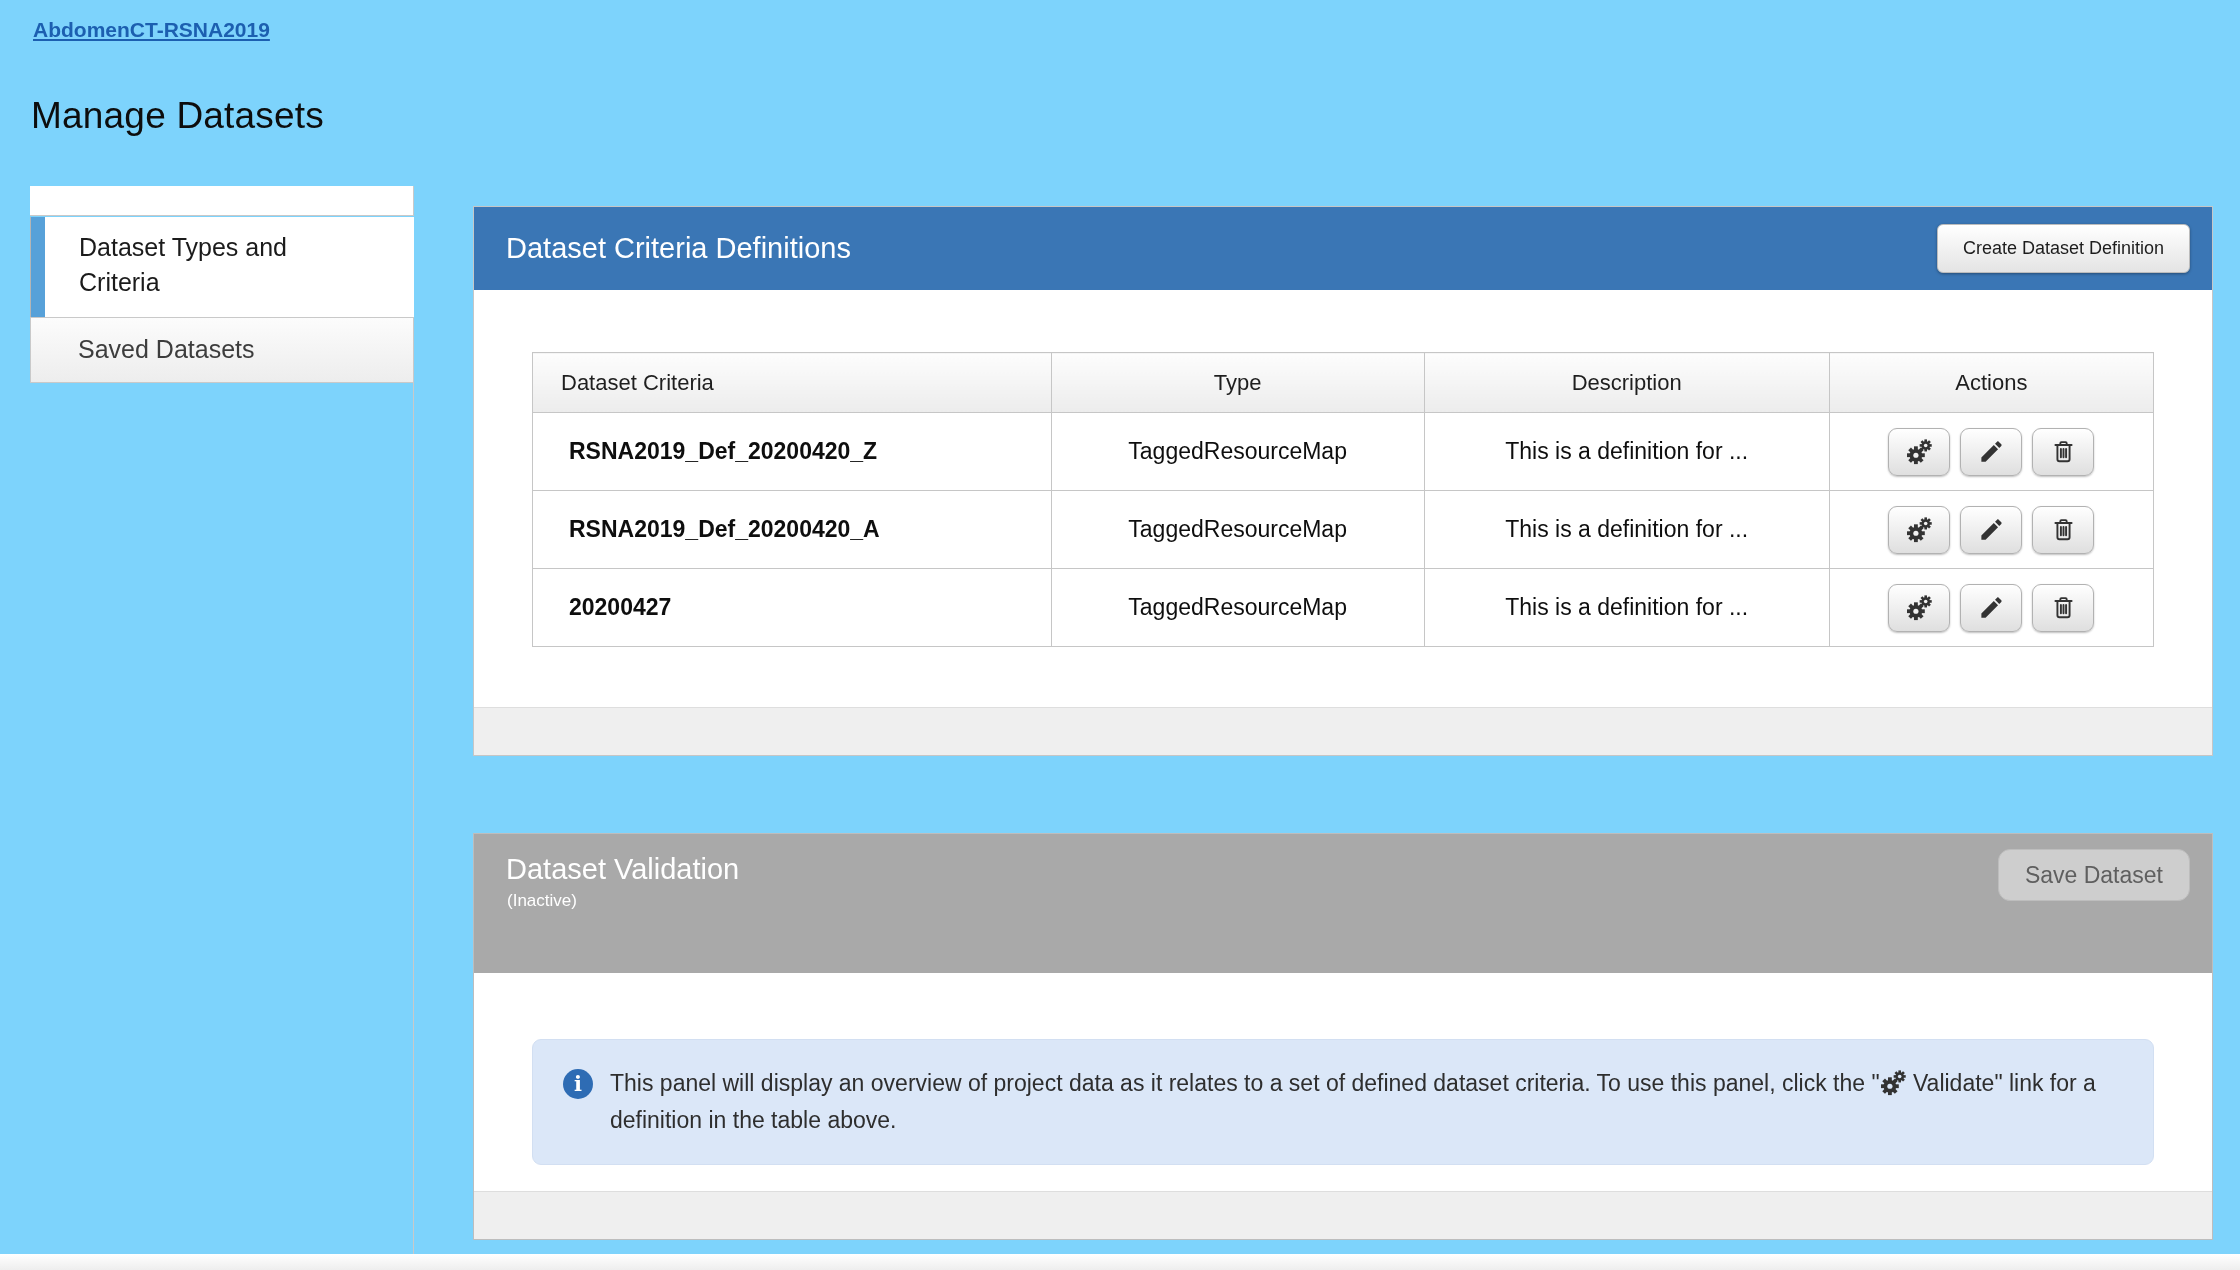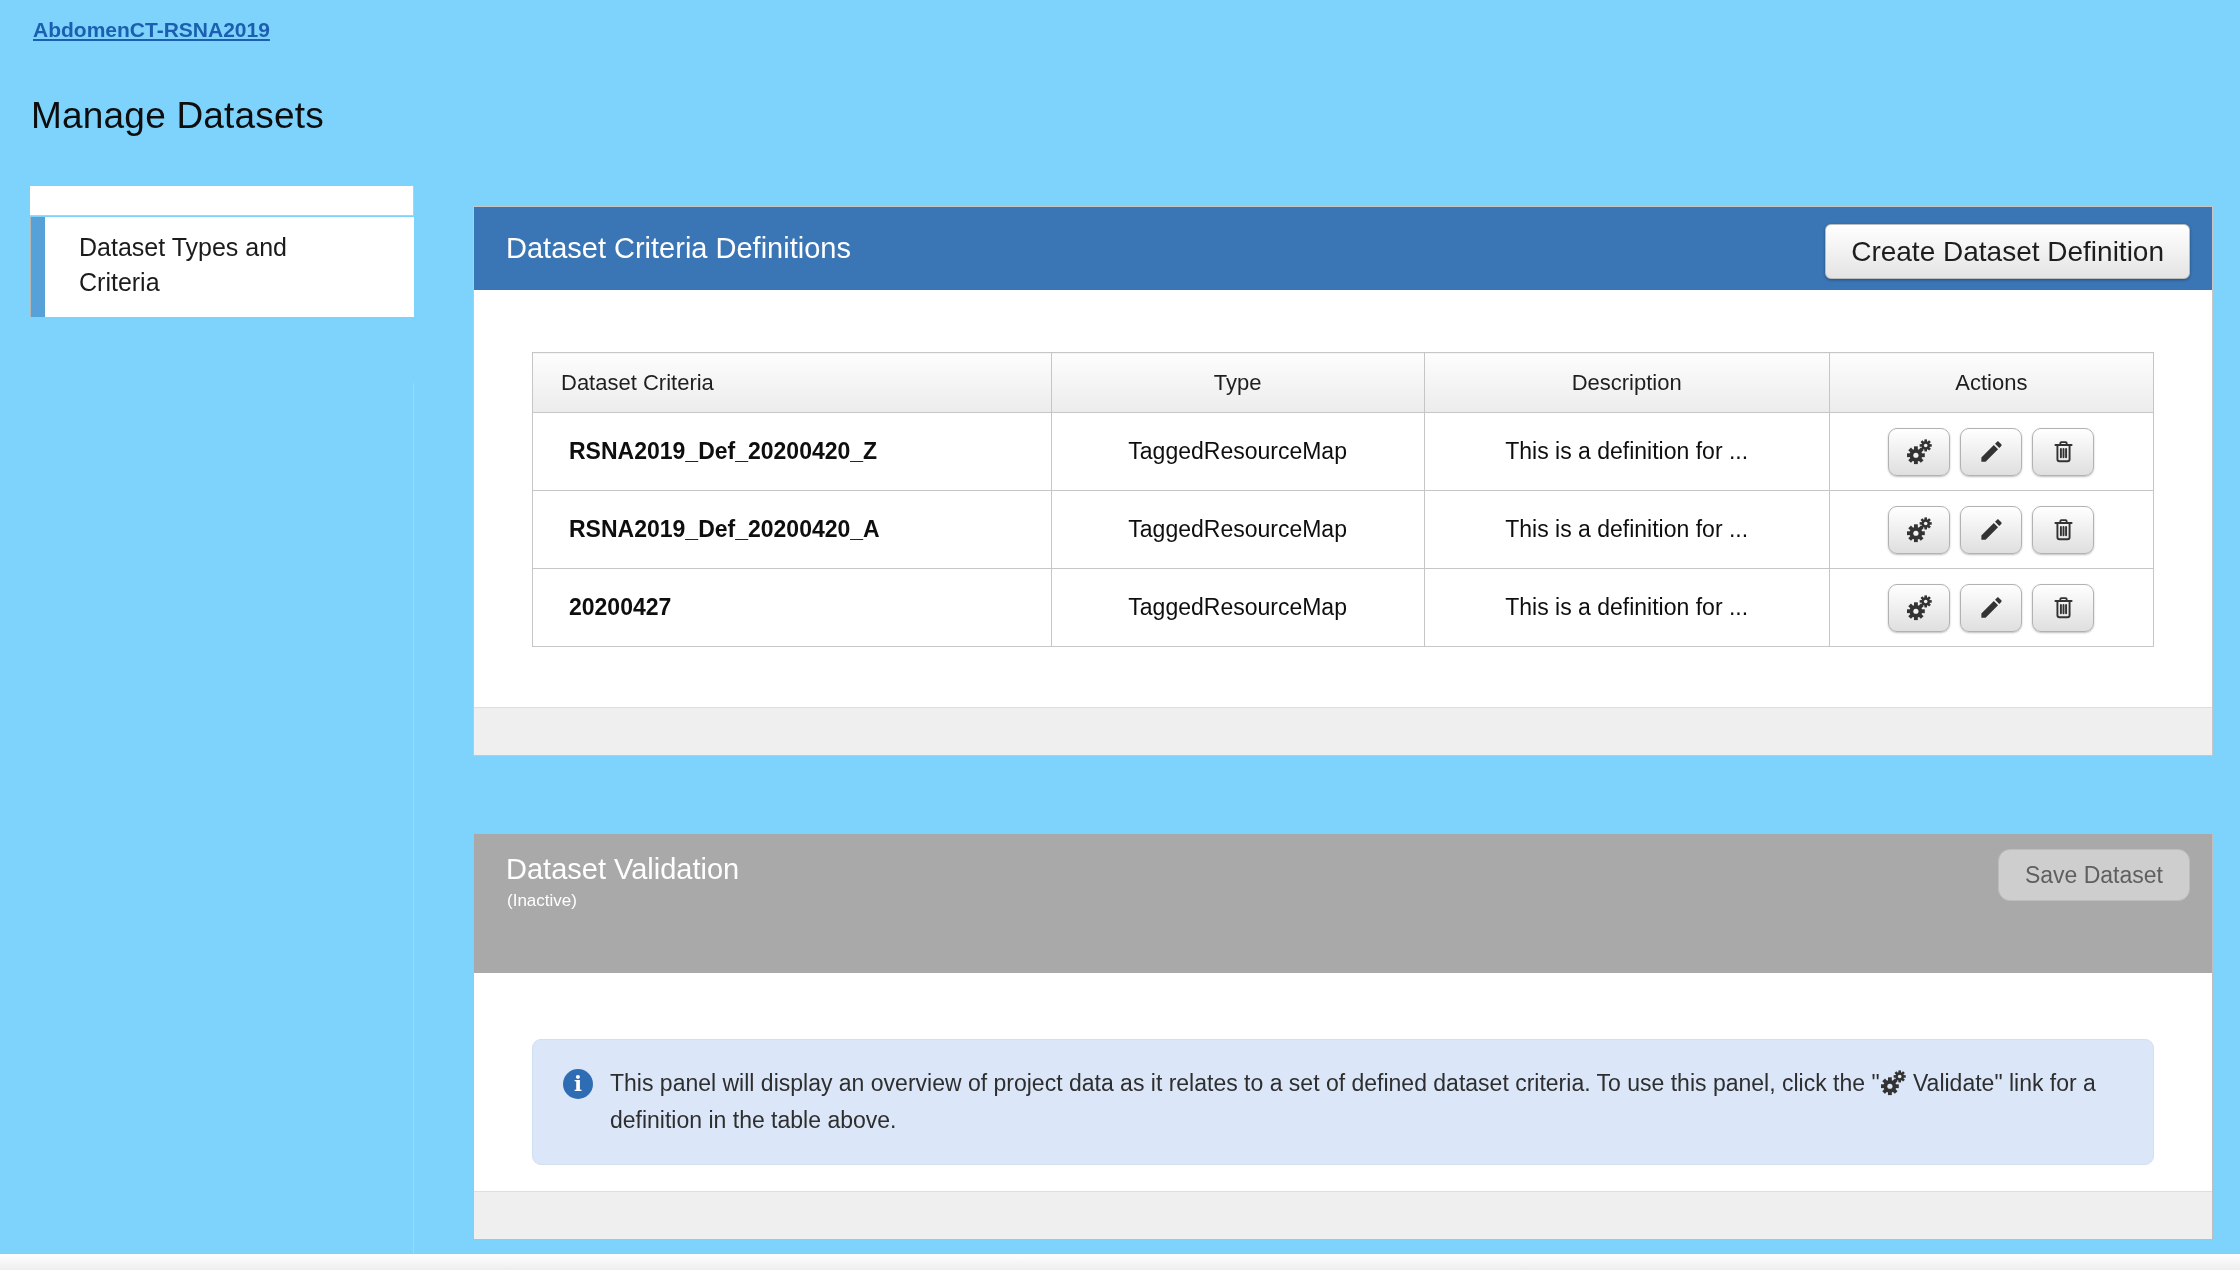--- a/index.html
+++ b/index.html
@@ -69,22 +69,22 @@
   }
   .ph-title-v { line-height:normal; top:19px; }
   .ph-sub {
     position:absolute; left:33px; top:57px;
     font-size:17px; font-weight:400; color:#fff;
   }
   .btn {
     font-family:inherit; cursor:pointer; border-radius:6px;
   }
   .btn-create {
-    position:absolute; right:22px; top:17px; height:55px; padding:10px 25px;
-    font-size:28px; color:#1d1d1d;
+    position:absolute; right:22px; top:17px; height:49px; padding:10px 25px;
+    font-size:18px; color:#1d1d1d;
     background:linear-gradient(#ffffff,#e4e4e4);
     border:1px solid #bcbcbc; box-shadow:0 1px 3px rgba(0,0,0,.35);
   }
   .btn-save {
     position:absolute; right:22px; top:15px; height:52px; padding:8px 26px;
     font-size:23px; color:#5f5f5f;
     background:#cecece; border:1px solid #bdbdbd; border-radius:12px;
     cursor:default;
   }
   .panel-footer {
@@ -175,20 +175,23 @@
   <a class="breadcrumb">AbdomenCT-RSNA2019</a>
   <h1 class="page-title">Manage Datasets</h1>
 
   <div class="sidebar-filler"></div>
 
   <div class="tab tab-active">
     <span class="accent"></span>
     <span class="tab-label">Dataset Types and Criteria</span>
   </div>
 
+  <div class="tab tab-saved">
+    <span class="tab-label">Saved Datasets</span>
+  </div>
 
   <div class="side-rule"></div>
 
   <div class="panel panel-criteria">
     <div class="panel-header ph-blue">
       <span class="ph-title">Dataset Criteria Definitions</span>
       <button class="btn btn-create">Create Dataset Definition</button>
     </div>
 
     <table class="criteria-table">

